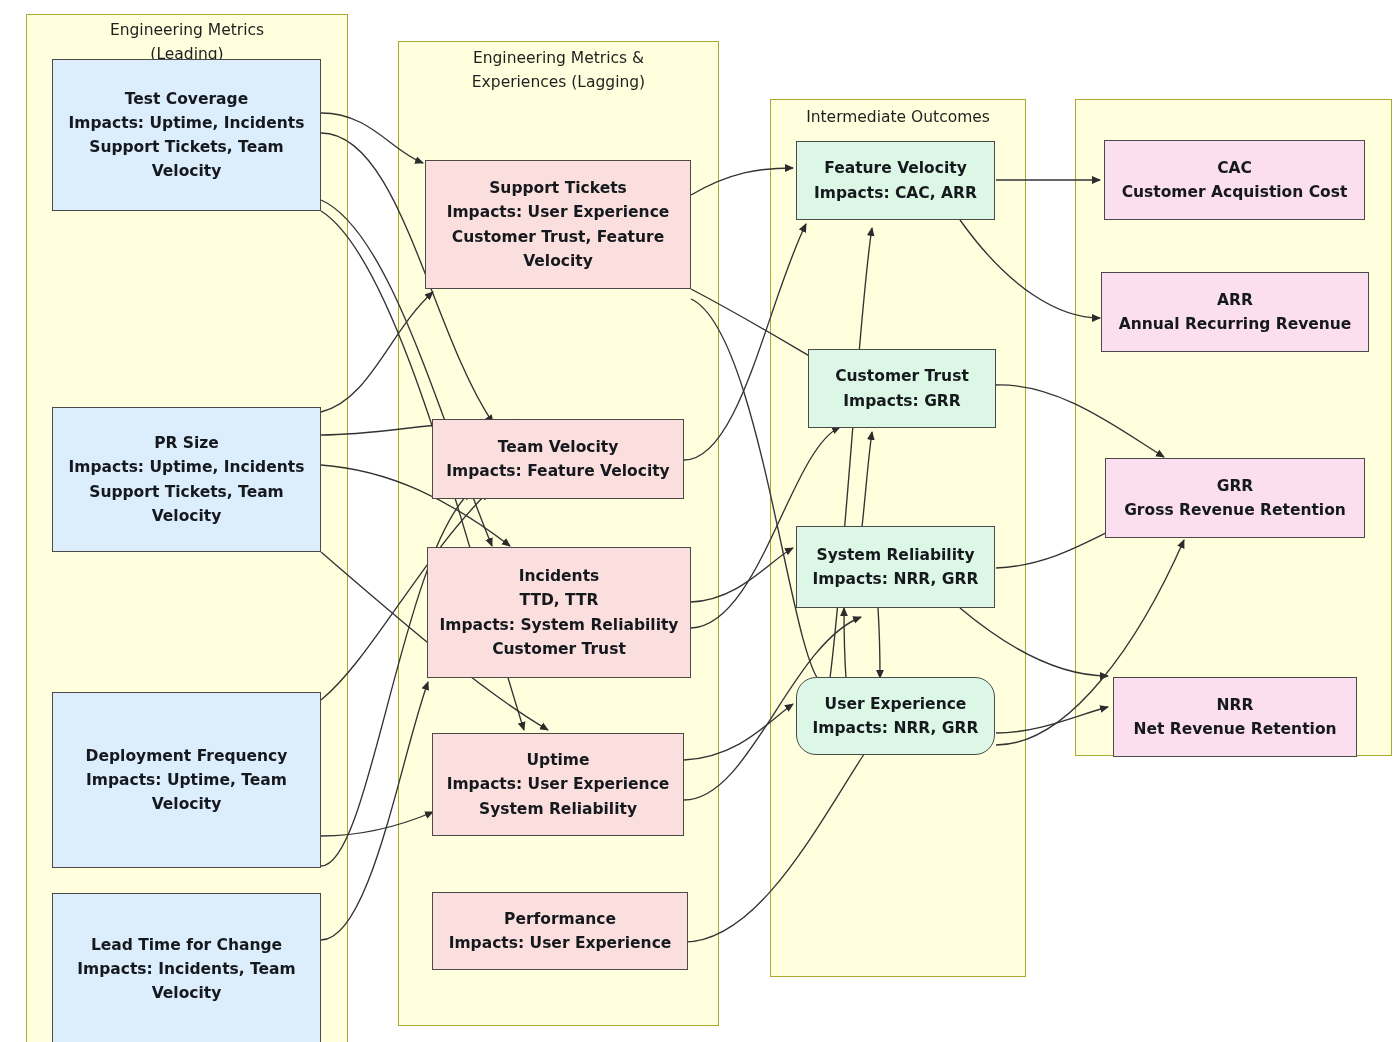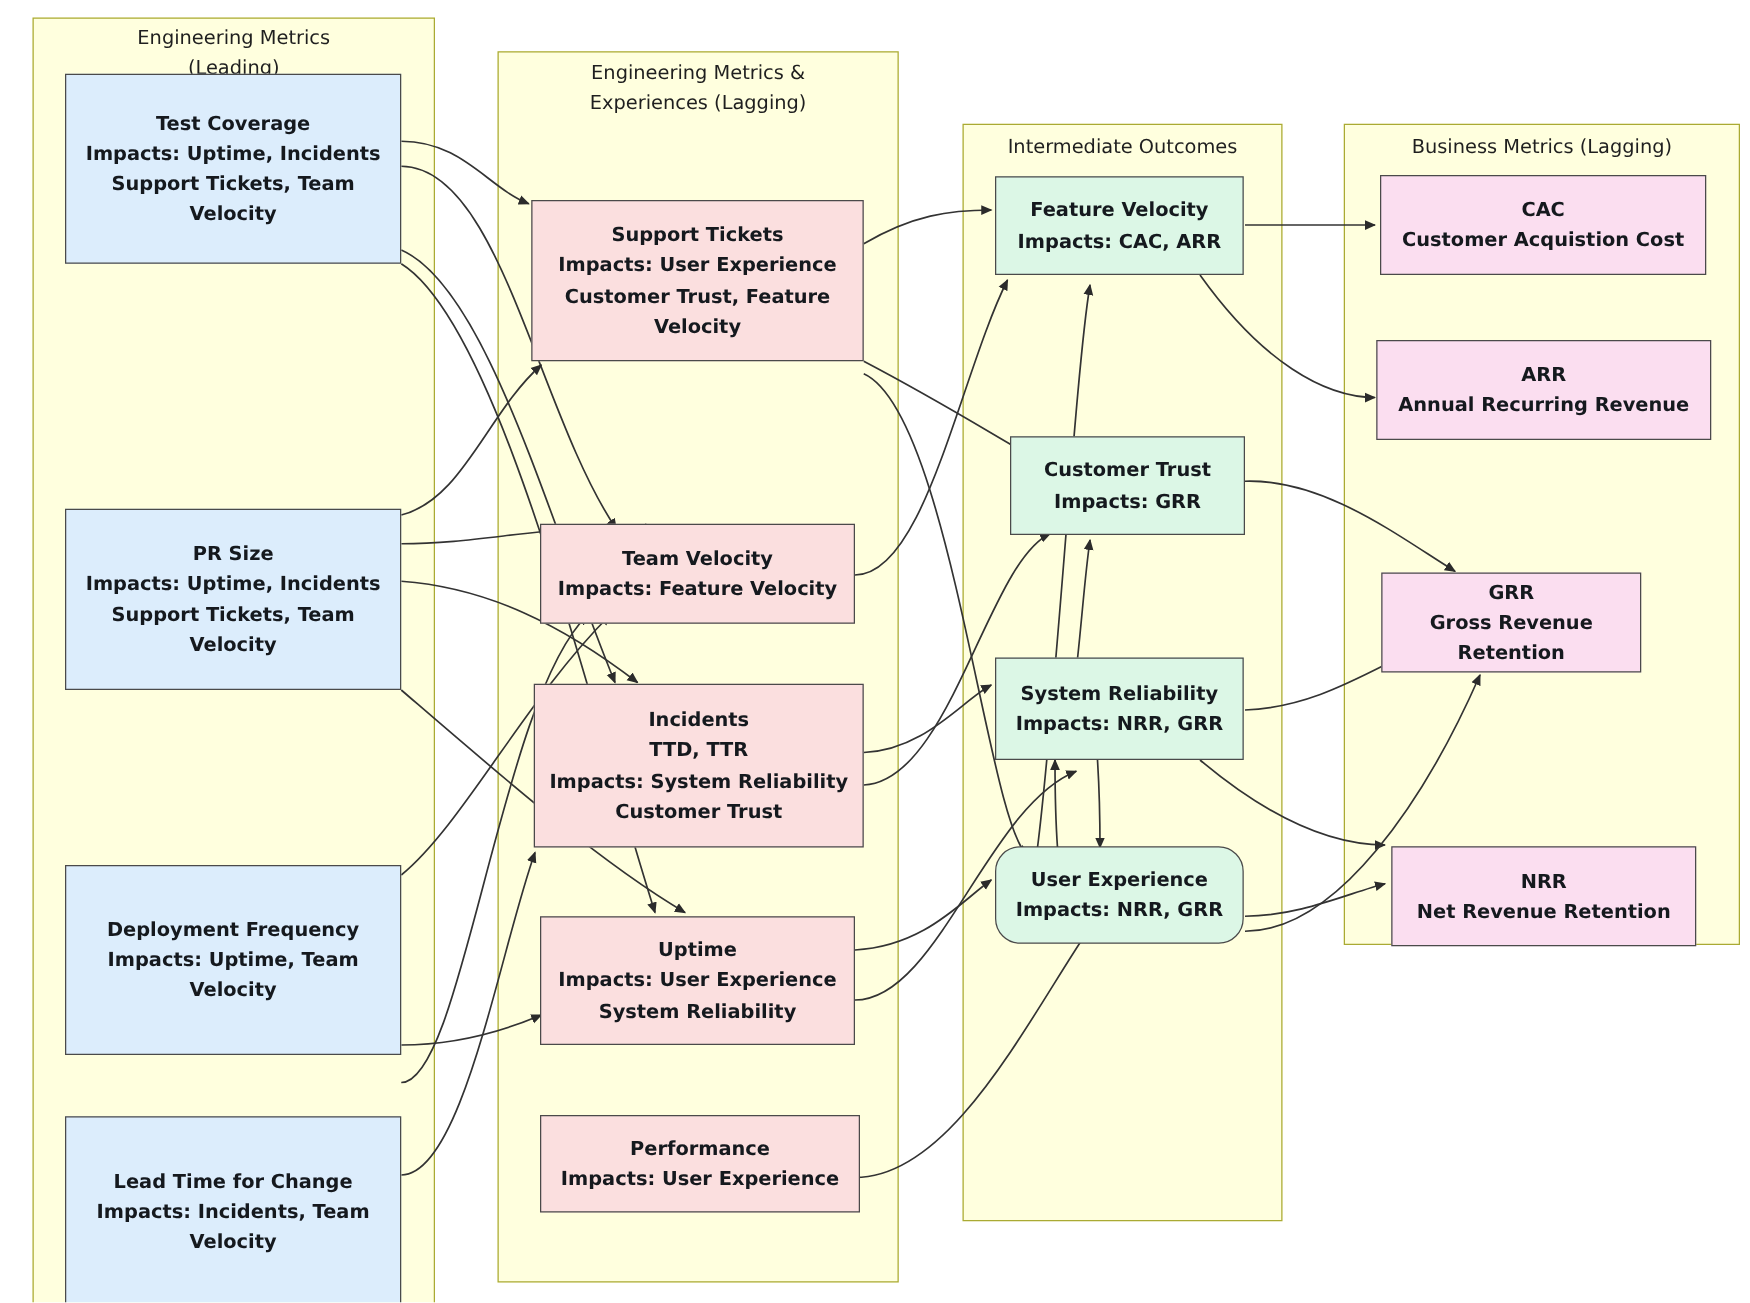--- a/index.html
+++ b/index.html
@@ -31,23 +31,20 @@
   <div class="cluster-label" style="left:26px;top:18px;width:322px;">
     <div>Engineering Metrics</div>
     <div>(Leading)</div>
   </div>
   <div class="cluster-label" style="left:398px;top:46px;width:321px;">
     <div>Engineering Metrics &amp;</div>
     <div>Experiences (Lagging)</div>
   </div>
   <div class="cluster-label" style="left:770px;top:105px;width:256px;">
     <div>Intermediate Outcomes</div>
-  </div>
-  <div class="cluster-label" style="left:1075px;top:105px;width:317px;">
-    <div>Business Metrics (Lagging)</div>
   </div>
 
   <svg id="wires" viewBox="0 0 1400 1042">
     <defs>
       <marker id="ah" markerWidth="9" markerHeight="9" refX="8" refY="4.5" orient="auto" markerUnits="userSpaceOnUse">
         <path d="M0,0.6 L9,4.5 L0,8.4 z" fill="#2b2b2b"></path>
       </marker>
     </defs>
     <g fill="none" stroke="#333333" stroke-width="1.35" marker-end="url(#ah)">
 
@@ -103,21 +100,21 @@
     <div class="ln">Velocity</div>
   </div>
 
   <div class="node lead" style="left:52px;top:407px;width:269px;height:145px;">
     <div class="ttl">PR Size</div>
     <div class="ln">Impacts: Uptime, Incidents</div>
     <div class="ln">Support Tickets, Team</div>
     <div class="ln">Velocity</div>
   </div>
 
-  <div class="node lead" style="left:52px;top:692px;width:269px;height:152px;">
+  <div class="node lead" style="left:52px;top:692px;width:269px;height:176px;">
     <div class="ttl">Deployment Frequency</div>
     <div class="ln">Impacts: Uptime, Team</div>
     <div class="ln">Velocity</div>
   </div>
 
   <div class="node lead" style="left:52px;top:893px;width:269px;height:152px;">
     <div class="ttl">Lead Time for Change</div>
     <div class="ln">Impacts: Incidents, Team</div>
     <div class="ln">Velocity</div>
   </div>
@@ -175,21 +172,21 @@
   <div class="node biz" style="left:1104px;top:140px;width:261px;height:80px;">
     <div class="ttl">CAC</div>
     <div class="ttl">Customer Acquistion Cost</div>
   </div>
 
   <div class="node biz" style="left:1101px;top:272px;width:268px;height:80px;">
     <div class="ttl">ARR</div>
     <div class="ttl">Annual Recurring Revenue</div>
   </div>
 
-  <div class="node biz" style="left:1105px;top:458px;width:208px;height:80px;">
+  <div class="node biz" style="left:1105px;top:458px;width:260px;height:80px;">
     <div class="ttl">GRR</div>
     <div class="ttl">Gross Revenue Retention</div>
   </div>
 
   <div class="node biz" style="left:1113px;top:640px;width:244px;height:80px;margin-top:37px;">
     <div class="ttl">NRR</div>
     <div class="ttl">Net Revenue Retention</div>
   </div>
 
 </div>

